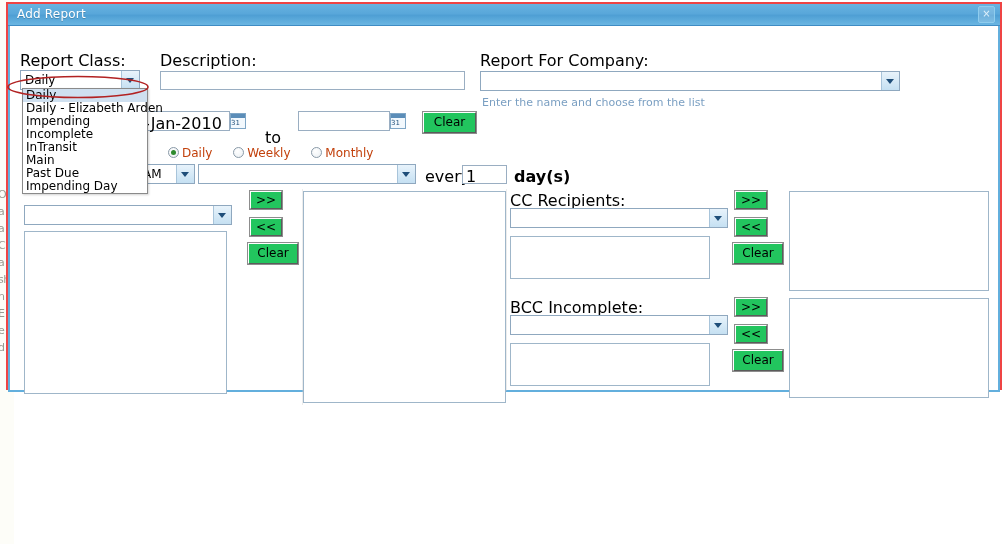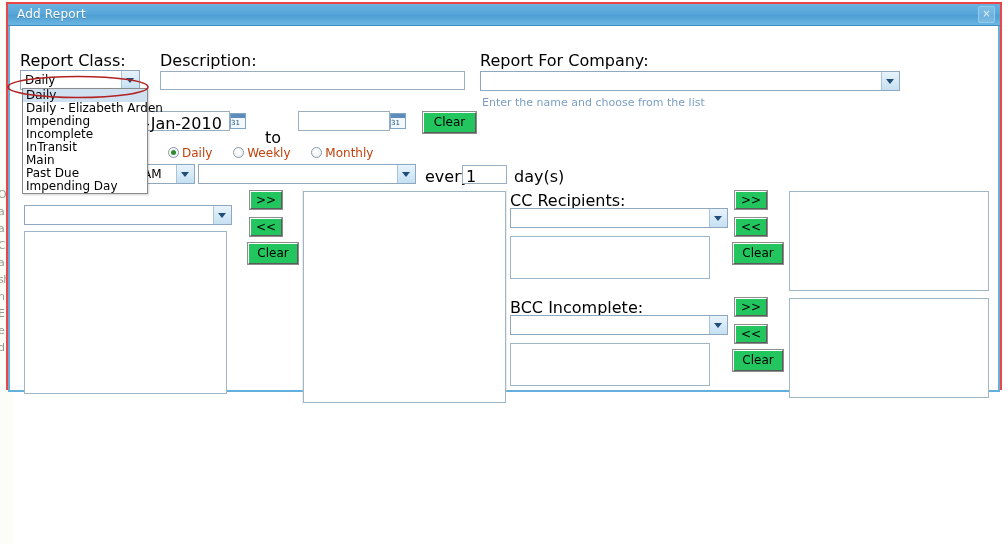--- a/index.html
+++ b/index.html
@@ -151,21 +151,21 @@
         <span class="arrow"></span>
       </div>
 
       <div class="combo" style="left:188px;top:138px;width:218px;height:20px;">
         <span class="arrow"></span>
       </div>
 
       <div class="lbl" style="left:415px;top:141px;text-align:right;">every</div>
       <input class="tbox" style="left: 452px; top: 139px; width: 45px; height: 19px;" value="">
       <div class="lbl" style="left:456px;top:141px;">1</div>
-      <div class="lbl" style="left:504px;top:141px;">day(s)</div>
+      <div class="lbl" style="left:504px;top:141px;font-weight:bold;">day(s)</div>
 
       <div class="combo" style="left:14px;top:179px;width:208px;height:20px;">
         <span class="val"></span>
         <span class="arrow"></span>
       </div>
       <div class="listbox" style="left:14px;top:205px;width:203px;height:163px;"></div>
 
       <div class="btn" style="left:240px;top:165px;width:32px;height:18px;line-height:16px;">&gt;&gt;</div>
       <div class="btn" style="left:240px;top:192px;width:32px;height:18px;line-height:16px;">&lt;&lt;</div>
       <div class="btn" style="left:238px;top:217px;width:50px;height:21px;line-height:19px;">Clear</div>

